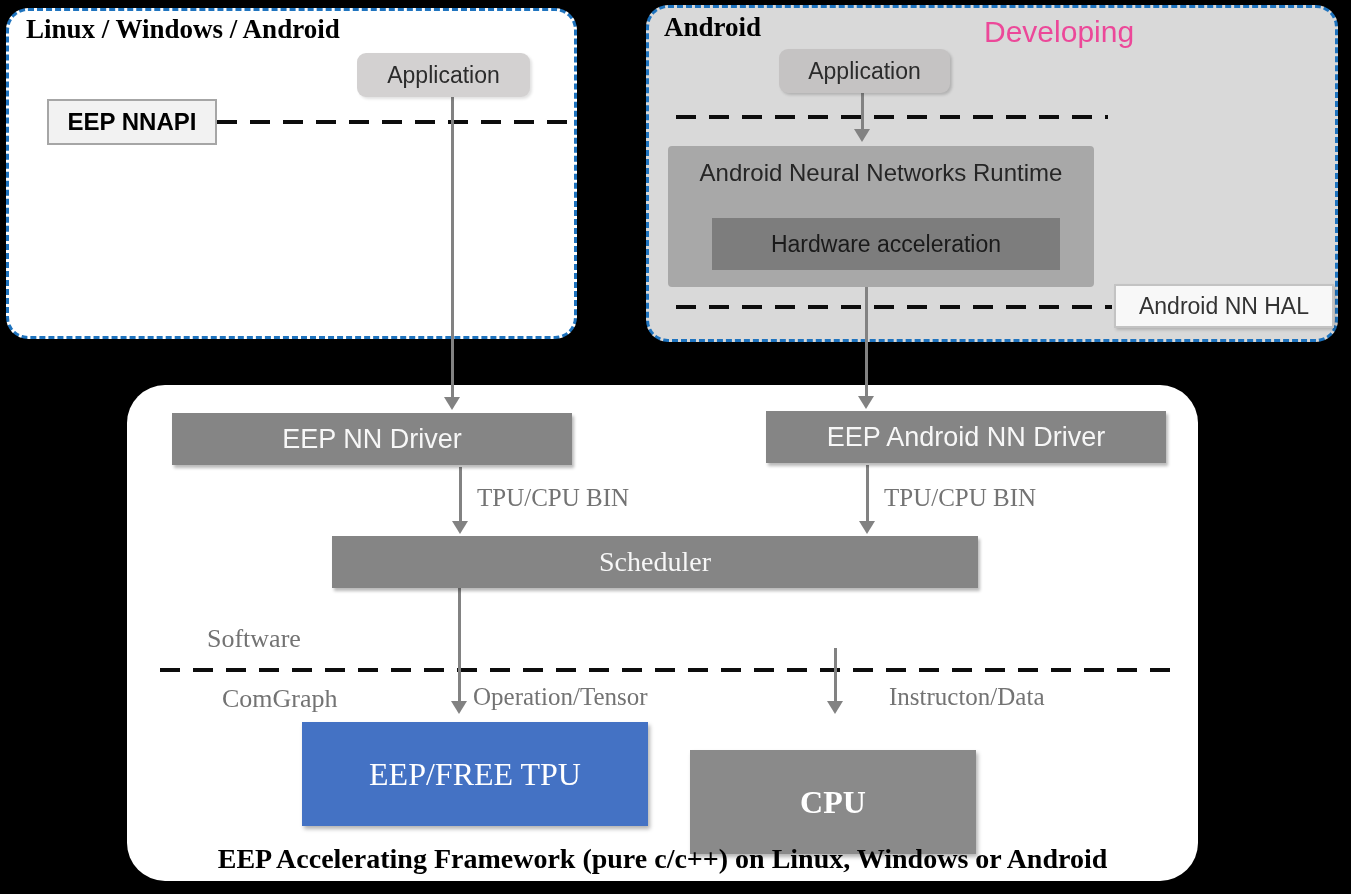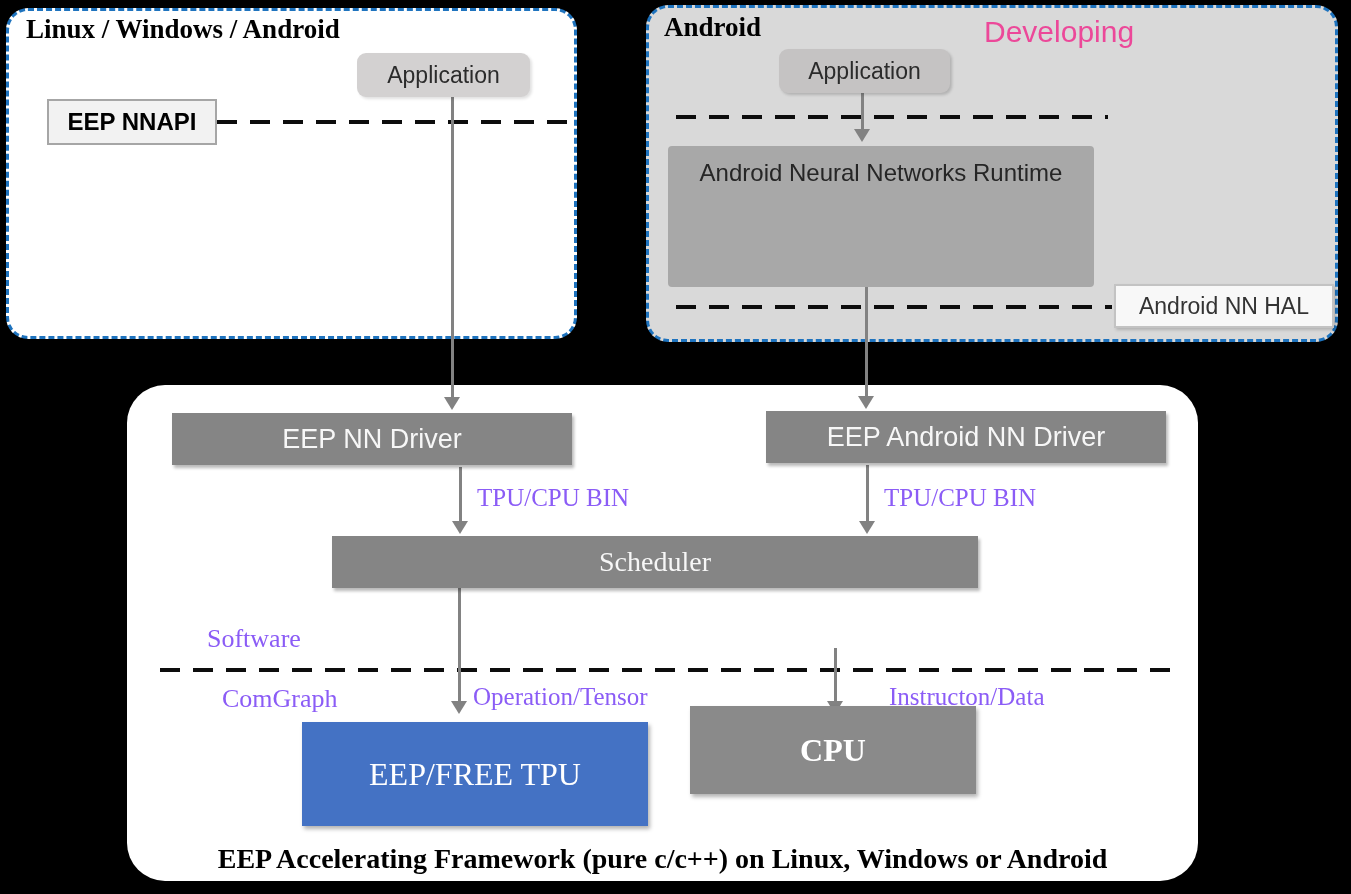--- a/index.html
+++ b/index.html
@@ -42,21 +42,21 @@
   
   .hdash{position:absolute;z-index:2;height:4px;
     background:repeating-linear-gradient(to right,#0d0d0d 0 20px,transparent 20px 33px);}
   
   .vline{position:absolute;z-index:2;width:3px;background:#828282;}
   .ahead{position:absolute;z-index:2;width:0;height:0;
     border-left:8px solid transparent;border-right:8px solid transparent;
     border-top:13px solid #828282;}
   
   .slabel{position:absolute;z-index:4;font-family:"Liberation Serif",serif;
-    font-size:25px;color:#8b5cf6;white-space:nowrap;}
+    font-size:25px;color:#737373;white-space:nowrap;}
   .caption{position:absolute;z-index:4;left:127px;top:843px;width:1071px;
     text-align:center;font-family:"Liberation Serif",serif;font-weight:bold;
     font-size:28px;color:#000;}
 </style>
 </head>
 <body>
 
 <div id="stage">
 
   <section class="panel left-panel"></section>
@@ -72,20 +72,21 @@
   <h2 class="panel-title" style="left:664px;top:12px;margin:0;">Android</h2>
   <div class="developing" style="left:984px;top:15px;">Developing</div>
   <div class="box appbox right" style="left:779px;top:49px;width:171px;height:44px;">Application</div>
 
   <div class="vline" style="left:861px;top:93px;height:36px;"></div>
   <div class="ahead" style="left:854px;top:129px;"></div>
 
   <div class="hdash" style="left:676px;top:115px;width:432px;"></div>
 
   <div class="box runtime-box" style="left:668px;top:146px;width:426px;height:141px;">Android Neural Networks Runtime</div>
+  <div class="box hwaccel-box" style="left:712px;top:218px;width:348px;height:52px;">Hardware acceleration</div>
 
   <div class="hdash" style="left:676px;top:305px;width:436px;"></div>
   <div class="box tagbox" style="left:1114px;top:284px;width:220px;height:44px;">Android NN HAL</div>
 
   <div class="vline" style="left:865px;top:287px;height:110px;"></div>
   <div class="ahead" style="left:858px;top:396px;"></div>
 
   <section class="panel bottom-panel"></section>
 
   <div class="box graybar" style="left:172px;top:413px;width:400px;height:52px;">EEP NN Driver</div>
@@ -107,17 +108,17 @@
 
   <div class="vline" style="left:458px;top:588px;height:114px;"></div>
   <div class="ahead" style="left:451px;top:701px;"></div>
   <div class="slabel" style="left:473px;top:683px;">Operation/Tensor</div>
 
   <div class="vline" style="left:834px;top:648px;height:54px;"></div>
   <div class="ahead" style="left:827px;top:701px;"></div>
   <div class="slabel" style="left:857px;top:683px;margin-left:32px;">Instructon/Data</div>
 
   <div class="box tpu-box" style="left:302px;top:722px;width:346px;height:104px;">EEP/FREE TPU</div>
-  <div class="box cpu-box" style="left:690px;top:706px;width:286px;height:88px;font-family:Liberation Serif, serif;">CPU</div>
+  <div class="box cpu-box" style="left:690px;top:750px;width:286px;height:104px;font-family:Liberation Serif, serif;">CPU</div>
 
   <div class="caption">EEP Accelerating Framework (pure c/c++) on Linux, Windows or Android</div>
 
 </div>
 
 </body></html>

